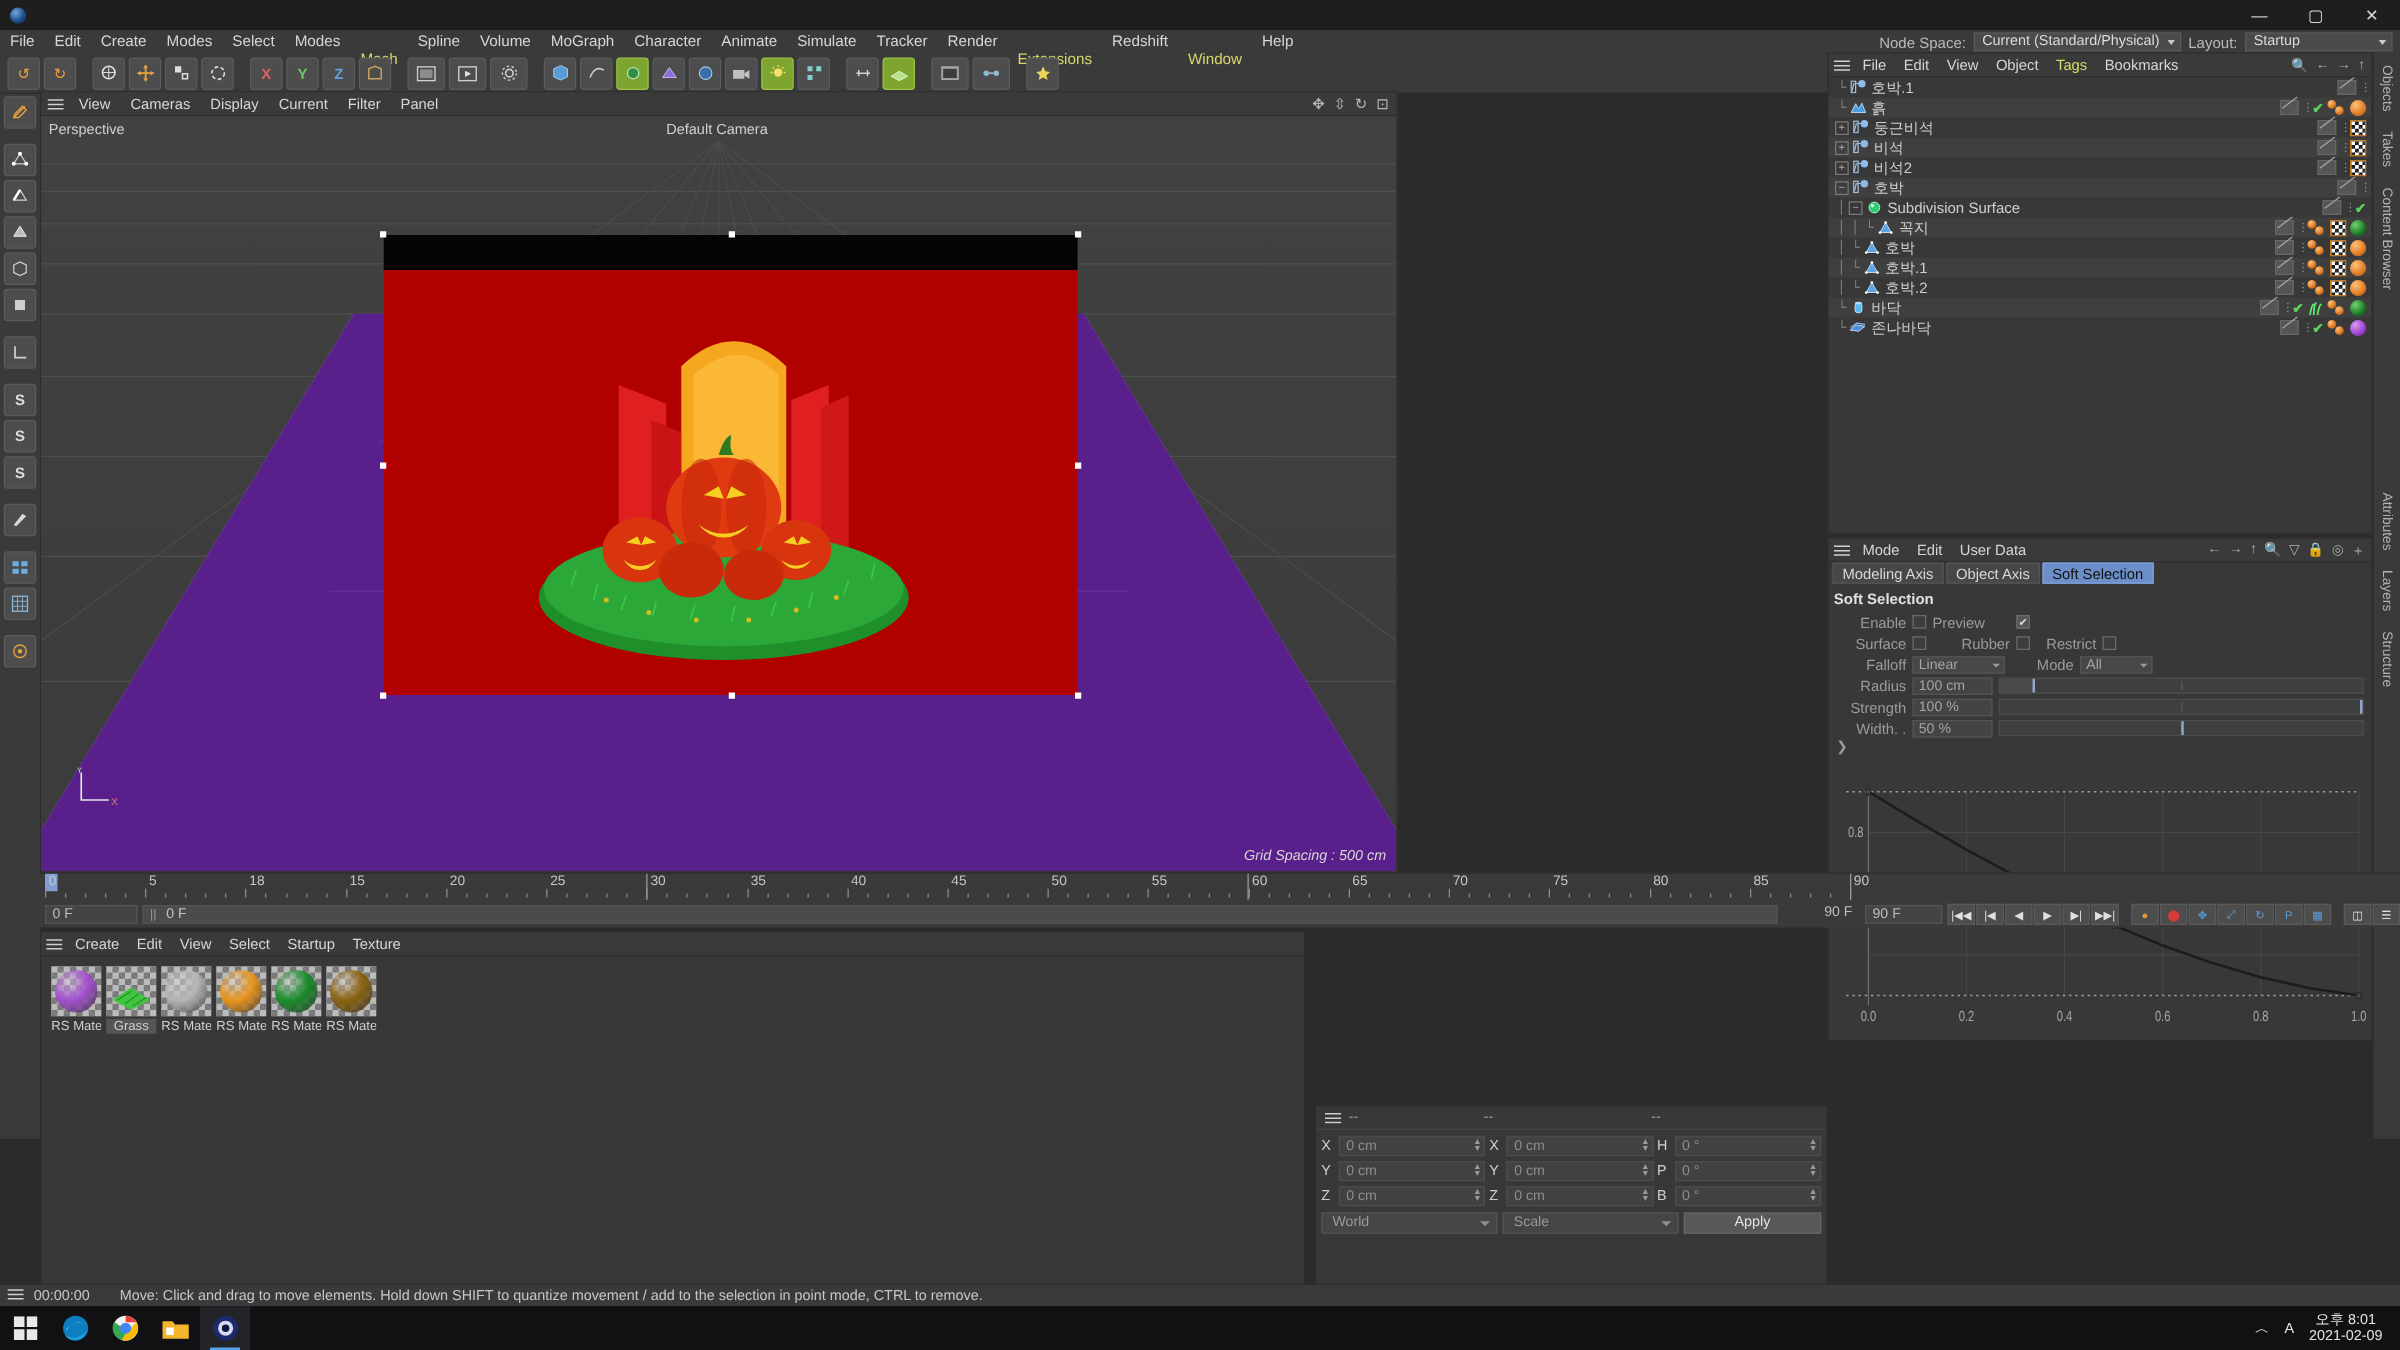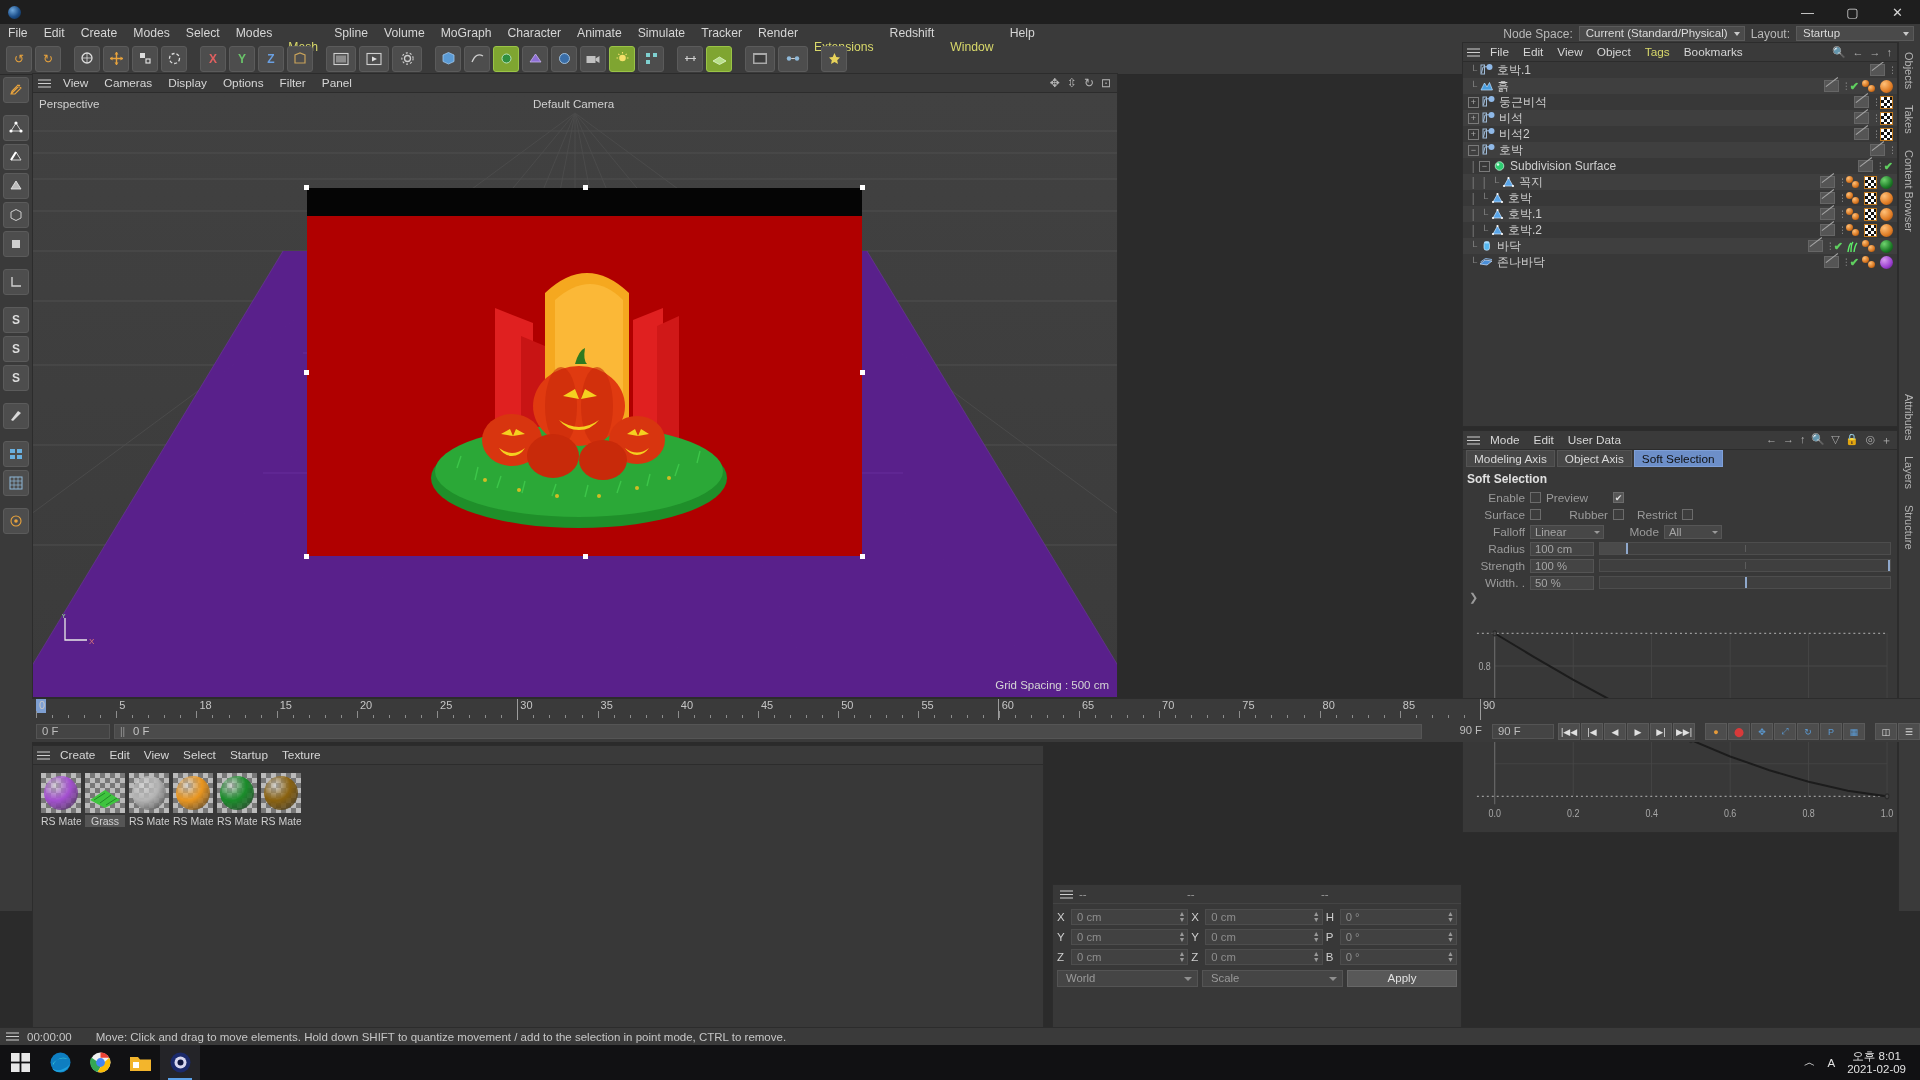--- a/index.html
+++ b/index.html
@@ -61,21 +61,21 @@
   .viewport { position:relative; height:604px; overflow:hidden;
     background:
       linear-gradient(#3f3f3f,#3f3f3f); }
   .vp-label { position:absolute; font-size:11.6px; color:#d0d0d0; }
   .grid-svg { position:absolute; inset:0; }
   .render-region { position:absolute; left:274px; top:95px; width:555px; height:368px;
     background:#b00000; }
   .render-black { position:absolute; left:0; top:0; width:100%; height:28px; background:#050505; }
   .handle { position:absolute; width:5px; height:5px; background:#ffffff; }
   .axis-gizmo { position:absolute; left:26px; bottom:42px; }
-  .grid-spacing { position:absolute; right:8px; bottom:6px; font-size:11.5px; color:#d5d5d5; }
+  .grid-spacing { position:absolute; right:8px; bottom:6px; font-size:11.5px; color:#d5d5d5;font-style:italic; }
 
   
   .objmgr { position:absolute; right:22px; top:42px; width:436px; height:385px;
     background:#383838; border:1px solid #2c2c2c; }
   .panelbar { height:19px; background:#3a3a3a; display:flex; align-items:center;
     border-bottom:1px solid #2c2c2c; }
   .panelbar .burger { width:20px; display:flex; align-items:center; justify-content:center; }
   .panelbar .mi { padding:0 7px; font-size:11.8px; line-height:19px; color:#d6d6d6; }
   .panelbar-right { margin-left:auto; display:flex; gap:6px; padding-right:5px; color:#b0b0b0; font-size:11px; }
   .objtree { position:relative; height:365px; overflow:hidden; }
@@ -472,21 +472,21 @@
   <div class="viewwrap">
     <div class="viewmenu">
       <span class="burger">
         <svg width="13" height="9" viewBox="0 0 13 9">
             <path d="M0 1 H13 M0 4.5 H13 M0 8 H13" stroke="#cfcfcf" stroke-width="1.2"></path>
           </svg>
       </span>
       <span class="mi">View</span>
       <span class="mi">Cameras</span>
       <span class="mi">Display</span>
-      <span class="mi">Options</span>
+      <span class="mi">Current</span>
       <span class="mi">Filter</span>
       <span class="mi">Panel</span>
       <div class="viewmenu-right">
         <span>✥</span>
         <span>⇳</span>
         <span>↻</span>
         <span>⊡</span>
       </div>
     </div>
 

